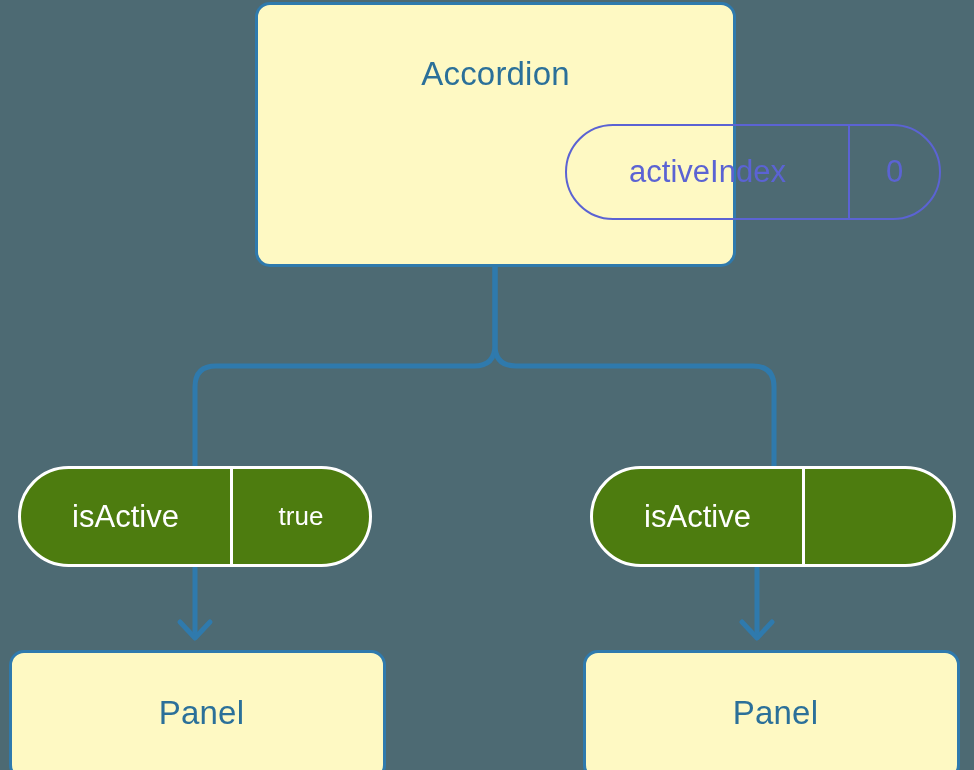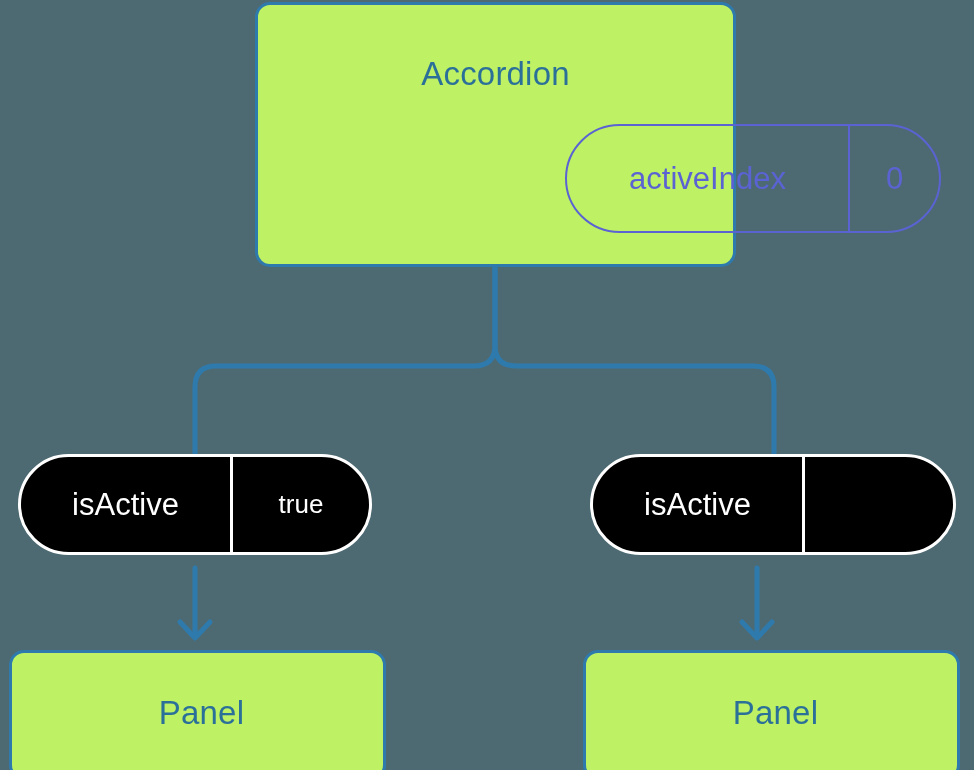--- a/index.html
+++ b/index.html
@@ -27,21 +27,21 @@
     width: 974px;
     height: 770px;
     pointer-events: none;
     z-index: 1;
   }
 
   
   .card {
     position: absolute;
     box-sizing: border-box;
-    background: #bef264;
+    background: #fef9c3;
     border: 3px solid #2f7aad;
     border-radius: 15px;
     z-index: 2;
   }
   .card-title {
     color: #2b7099;
     font-size: 33px;
     font-weight: 400;
     text-align: center;
     letter-spacing: 0.2px;
@@ -88,41 +88,41 @@
     justify-content: center;
     box-sizing: border-box;
     white-space: nowrap;
   }
 
   
   #pill-accordion {
     left: 307px;
     top: 119px;
     width: 376px;
-    height: 109px;
+    height: 96px;
     border: 2px solid #5b63d3;
     background: transparent;
   }
   #pill-accordion .pill-key {
     flex: 0 0 283px;
     border-right: 2px solid #5b63d3;
     color: #5b63d3;
     font-size: 31px;
   }
   #pill-accordion .pill-val {
     flex: 1 1 auto;
     color: #5b63d3;
     font-size: 31px;
   }
 
   
   .pill-filled {
-    top: 454px;
+    top: 466px;
     height: 101px;
-    background: #000000;
+    background: #4d7c0f;
     border: 3px solid #ffffff;
   }
   .pill-filled .pill-key {
     border-right: 3px solid #ffffff;
     color: #ffffff;
     font-size: 31px;
   }
   .pill-filled .pill-val {
     color: #ffffff;
     font-size: 26px;

